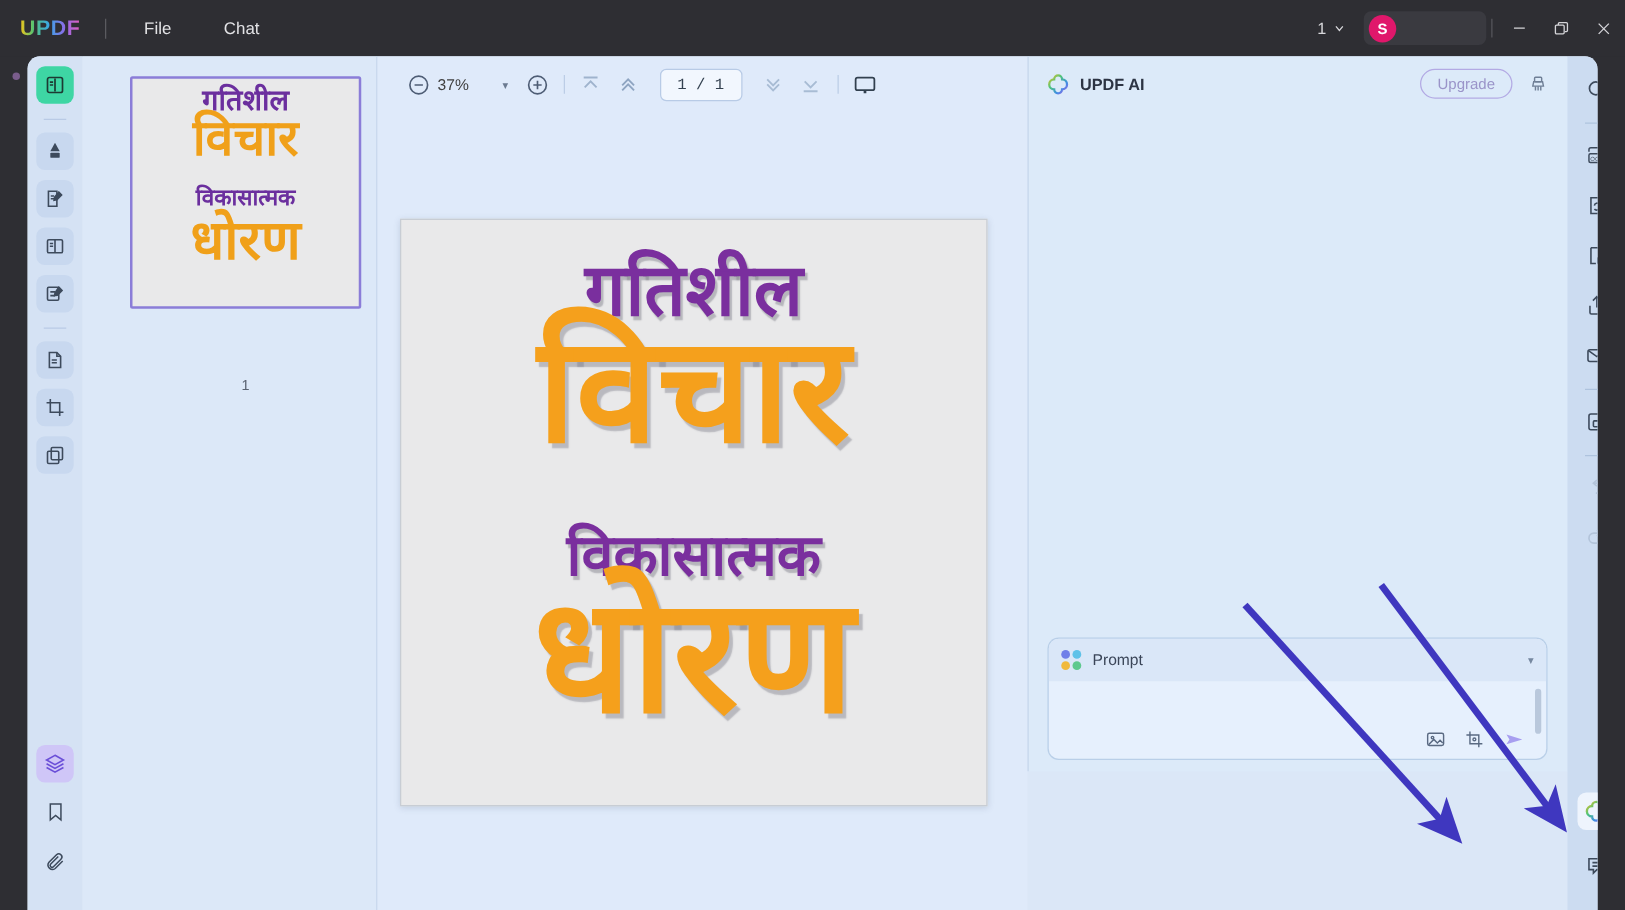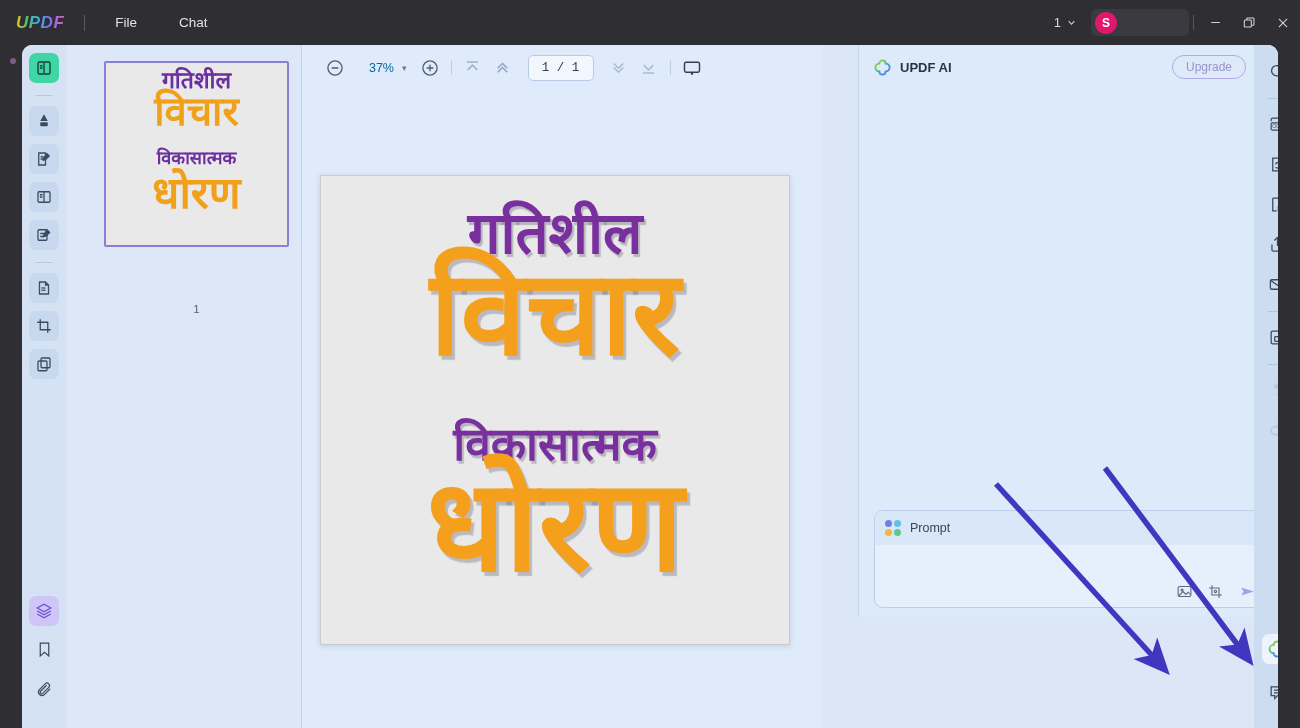--- a/index.html
+++ b/index.html
@@ -12,21 +12,21 @@
   #app { position: relative; width: 1300px; height: 728px; background: #2e2e33; }
 
   
   .titlebar {
     position: absolute; top: 0; left: 0; width: 1300px; height: 45px;
     background: #2e2e33; display: flex; align-items: center;
   }
   .logo {
     margin-left: 16px; font-size: 17px; font-weight: bold; letter-spacing: .5px;
     background: linear-gradient(90deg,#f5c518 0%,#56c271 22%,#3aa6e6 48%,#8b6ce8 74%,#e35fc0 100%);
-    -webkit-background-clip: text; background-clip: text; color: transparent; font-style: italic;
+    -webkit-background-clip: text; background-clip: text; color: transparent;
   }
   .logo-divider { width: 1px; height: 16px; background: #5b5b60; margin-left: 20px; }
   .menu-item {
     color: #e3e3e6; font-size: 13.5px; padding: 5px 12px; margin-left: 18px;
     border-radius: 4px; cursor: default;
   }
   .tabstrip { position: absolute; left: 222px; top: 5px; display: flex; align-items: flex-end; }
   .tab {
     width: 224px; height: 40px; background: #3b3b41;
     border-radius: 9px 9px 0 0; display: flex; align-items: center;
@@ -96,21 +96,21 @@
   .thumb-num { position: absolute; left: 38px; top: 258px; width: 185px;
     text-align: center; font-size: 11.5px; color: #5a6372; }
   .thumb-divider { position: absolute; left: 279px; top: 0; width: 1px; height: 683px; background: #c3d4ea; }
 
   
   .doc-area { position: absolute; left: 280px; top: 0; width: 520px; height: 683px; background: #dfeafa; }
   .doc-toolbar { position: absolute; left: 0; top: 0; width: 520px; height: 45px;
     display: flex; align-items: center; }
   .tb-icon { width: 30px; height: 30px; display: flex; align-items: center;
     justify-content: center; cursor: pointer; color: #4e5d75; }
-  .zoom-val { font-size: 12.5px; color: #0369a1; width: 44px; text-align: right; cursor: pointer; }
+  .zoom-val { font-size: 12.5px; color: #404040; width: 44px; text-align: left; cursor: pointer; }
   .caret { font-size: 9px; color: #6b7a90; cursor: pointer; padding: 0 8px; }
   .vsep { width: 1px; height: 15px; background: #bccde6; margin: 0 6px; }
   .page-box {
     width: 66px; height: 26px; background: #f2f7fe; border: 1px solid #b8cbe6;
     border-radius: 5px; display: flex; align-items: center; justify-content: center;
     font-size: 12.5px; color: #33404f; cursor: text; font-family: Liberation Mono, monospace;
   }
 
   
   .page-canvas {
@@ -119,21 +119,21 @@
     box-shadow: 0 1px 5px rgba(60,80,110,.18);
   }
   .pg-line { position: absolute; width: 100%; text-align: center; font-weight: bold;
     line-height: 1; white-space: nowrap; }
   .pg-l1 { top: 28px;  font-size: 58px; color: #7a2f9e; text-shadow: 2px 3px 1px rgba(120,120,130,.45); }
   .pg-l2 { top: 78px;  font-size: 118px; color: #f5a01c; text-shadow: 3px 4px 1px rgba(120,120,130,.42); }
   .pg-l3 { top: 245px; font-size: 46px; color: #7a2f9e; text-shadow: 2px 3px 1px rgba(120,120,130,.45); }
   .pg-l4 { top: 286px; font-size: 128px; color: #f5a01c; text-shadow: 3px 4px 1px rgba(120,120,130,.42); }
 
   
-  .ai-panel { position: absolute; left: 836px; top: 0; width: 432px; height: 572px;
+  .ai-panel { position: absolute; left: 800px; top: 0; width: 432px; height: 572px;
     background: #dceaf9; border-left: 1px solid #c5d6ec; }
   .ai-head { display: flex; align-items: center; height: 44px; padding: 0 10px 0 14px; }
   .ai-title { font-size: 13px; font-weight: bold; color: #2c3444; margin-left: 8px; }
   .upgrade-btn {
     margin-left: auto; padding: 4px 13px; border: 1px solid #b3aae4; border-radius: 13px;
     font-size: 12px; color: #9a94c9; cursor: pointer; background: transparent;
     font-family: "Liberation Sans", sans-serif;
   }
   .ai-clear { width: 28px; height: 28px; margin-left: 6px; display: flex;
     align-items: center; justify-content: center; cursor: pointer; }

